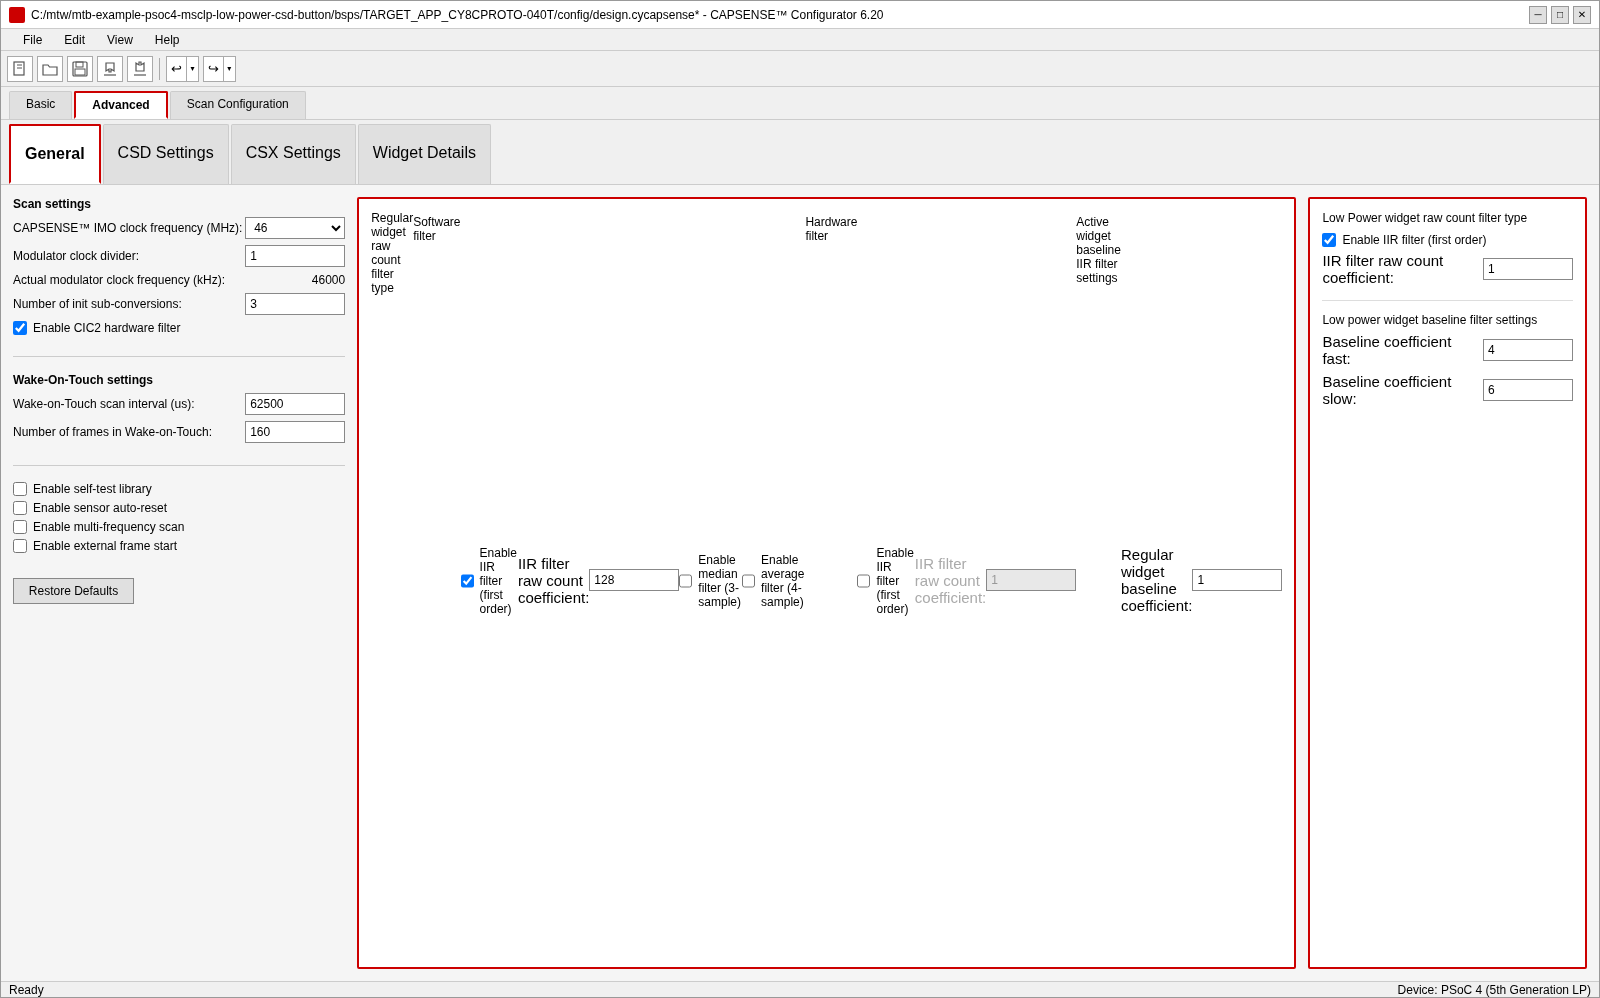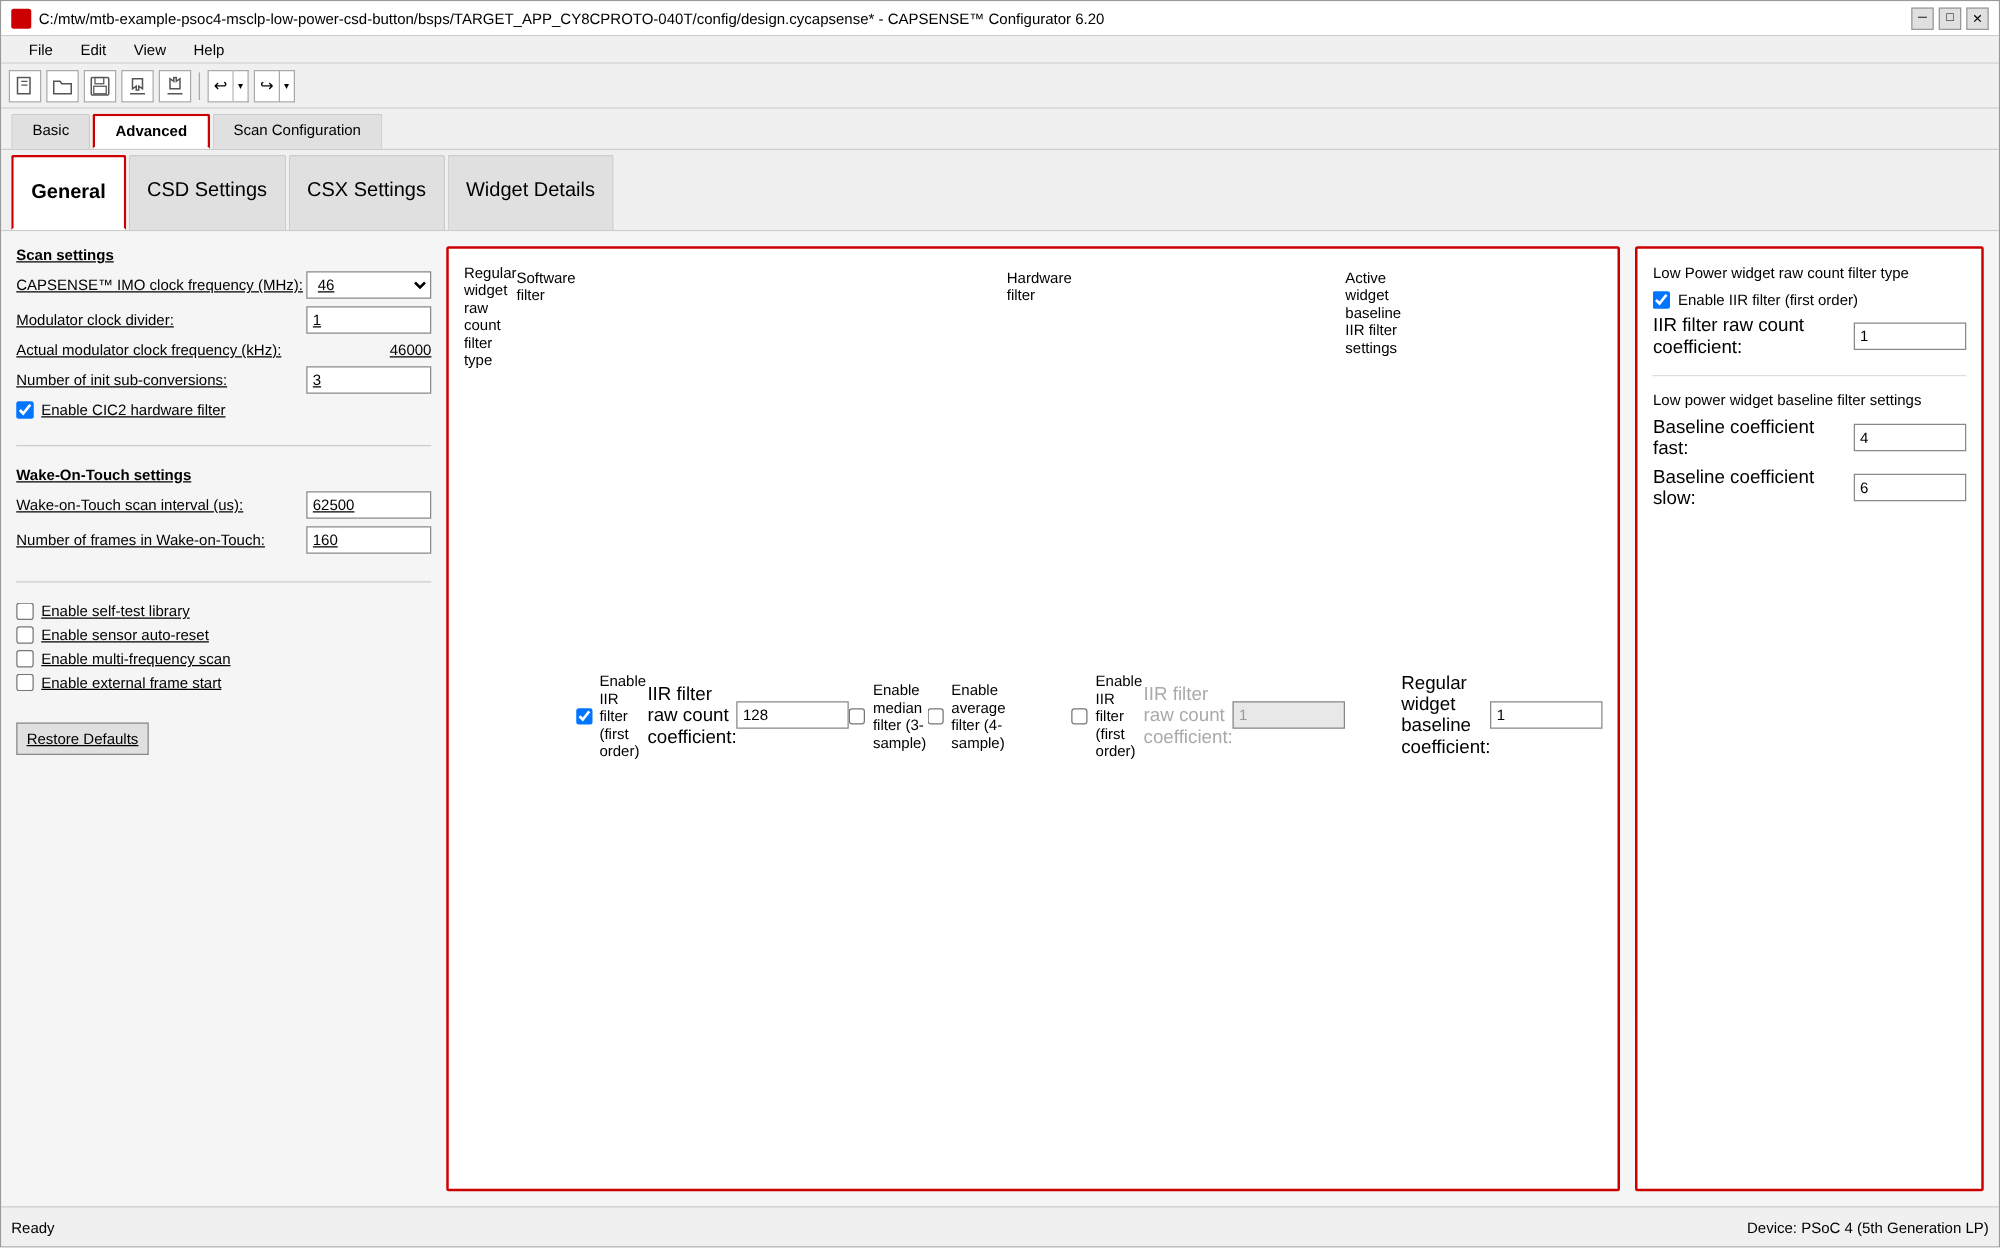--- a/index.html
+++ b/index.html
@@ -178,21 +178,20 @@
       flex-direction: row;
       padding: 12px;
       gap: 12px;
       overflow: hidden;
     }
     .left-panel {
       width: 440px;
       display: flex;
       flex-direction: column;
       gap: 8px;
-      text-decoration: underline;
     }
     .section-title {
       font-weight: bold;
       margin-bottom: 6px;
       font-size: 12px;
     }
     .form-row {
       display: flex;
       align-items: center;
       margin-bottom: 6px;
@@ -229,21 +228,21 @@
     }
     .checkbox-row input[type=checkbox] {
       width: 14px;
       height: 14px;
     }
     .section-divider {
       border-top: 1px solid #ccc;
       margin: 8px 0;
     }
     .restore-btn {
-      width: 106px;
+      width: 121px;
       height: 26px;
       border: 1px solid #888;
       background: #e0e0e0;
       cursor: pointer;
       font-size: 12px;
       margin-top: 12px;
     }
     .middle-panel {
       flex: 1;
       background: #fff;
@@ -296,21 +295,21 @@
       background: #e8e8e8;
       color: #999;
     }
     .status-bar {
       background: #f0f0f0;
       border-top: 1px solid #ccc;
       padding: 2px 8px;
       display: flex;
       justify-content: space-between;
       align-items: center;
-      height: 32px;
+      height: 16px;
       font-size: 12px;
     }
   </style>
 </head>
 <body>
 
 <div class="window">
 
   <div class="title-bar">
     <div class="title-bar-left">

